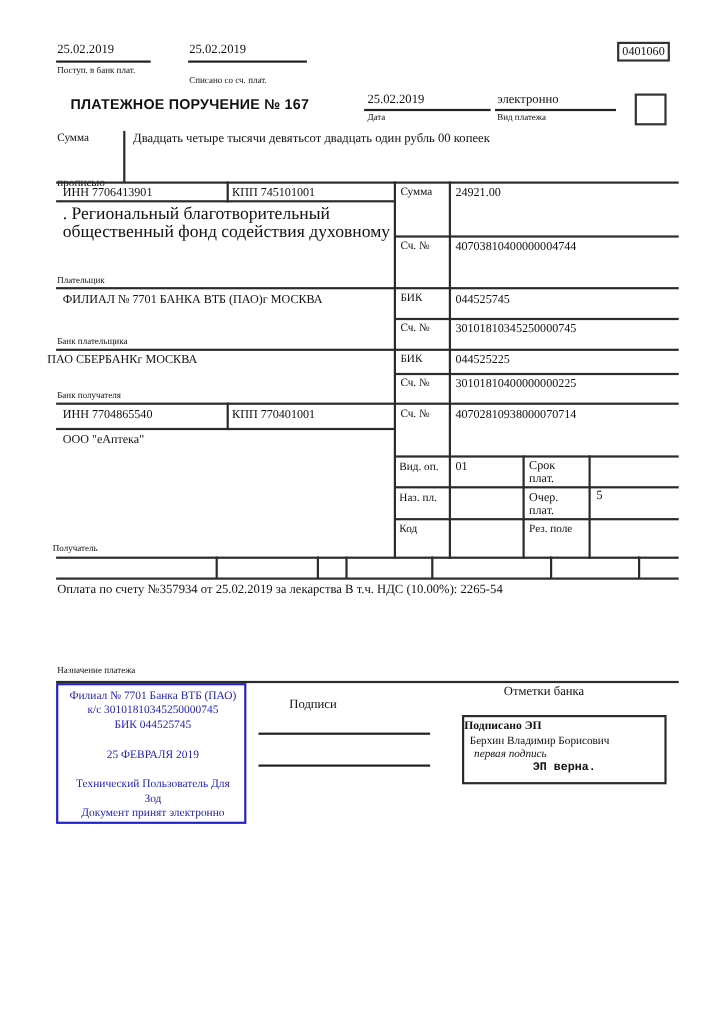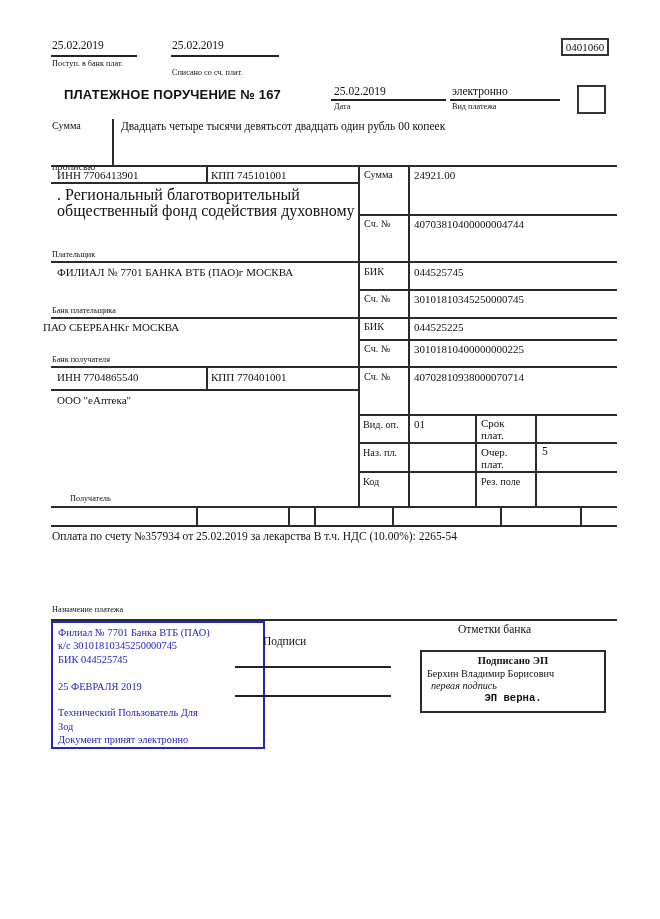--- a/index.html
+++ b/index.html
@@ -11,27 +11,27 @@
   .lbl{font-size:10.2px;}
   .cap{font-size:8.2px;}
   .title{font-family:"Liberation Sans",sans-serif;font-size:13px;font-weight:bold;letter-spacing:.2px;padding-left:12px;}
   .hl{position:absolute;height:2px;background:#2b2b2b;}
   .ul{position:absolute;height:1.5px;background:#222;}
   .vl{position:absolute;width:2px;background:#2b2b2b;}
   .vls{position:absolute;width:1.6px;background:#2b2b2b;}
   .box{position:absolute;border:2px solid #333;box-sizing:border-box;}
   .name-lines div{line-height:16px;font-size:16px;}
   .two-line div{line-height:12px;font-size:11px;}
-  .bluebox{position:absolute;left:51px;top:621px;width:214px;height:128px;
+  .bluebox{position:absolute;left:51px;top:621px;width:173px;height:128px;
            border:2px solid var(--stamp-blue,#2323c8);box-sizing:border-box;
-           padding:3px 2px 0 5px;color:var(--stamp-blue,#2323c8);}
+           padding:3px 2px 0 5px;color:var(--stamp-blue,#2323c8);text-align:center;}
   .bluebox div{font-size:10.4px;line-height:13.4px;height:13.4px;white-space:nowrap;overflow:hidden;}
   .esign{position:absolute;left:420px;top:650px;width:186px;height:63px;
          border:2px solid #2b2b2b;box-sizing:border-box;padding-top:2px;}
-  .esign .e-title{font-size:10.6px;font-weight:bold;text-align:center;line-height:13px;}
+  .esign .e-title{font-size:10.6px;font-weight:bold;line-height:13px;}
   .esign .e-name{font-size:10.2px;line-height:13px;margin-left:5px;}
   .esign .e-note{font-size:10.2px;font-style:italic;line-height:12px;margin-left:9px;}
   .esign .e-verified{font-size:10.6px;font-weight:bold;text-align:center;line-height:13px;font-family:Liberation Mono, monospace;}
 </style>
 </head>
 <body>
 
 <div class="page">
 
   <div class="t fs115" style="left:52px;top:39px;">25.02.2019</div>
@@ -111,21 +111,21 @@
   <div class="t fs11" style="left:43px;top:321px;text-align:center;">ПАО СБЕРБАНКг МОСКВА</div>
   <div class="t cap" style="left:52px;top:355px;">Банк получателя</div>
   <div class="t lbl" style="left:364px;top:321px;">БИК</div>
   <div class="t fs11" style="left:414px;top:321px;">044525225</div>
   <div class="t lbl" style="left:364px;top:343px;">Сч. №</div>
   <div class="t fs11" style="left:414px;top:343px;">30101810400000000225</div>
 
   <div class="t fs11" style="left:57px;top:371px;">ИНН 7704865540</div>
   <div class="t fs11" style="left:211px;top:371px;">КПП 770401001</div>
   <div class="t fs11" style="left:57px;top:394px;">ООО "еАптека"</div>
-  <div class="t cap" style="left:70px;top:494px;">Получатель</div>
+  <div class="t cap" style="left:48px;top:494px;">Получатель</div>
   <div class="t lbl" style="left:364px;top:371px;">Сч. №</div>
   <div class="t fs11" style="left:414px;top:371px;">40702810938000070714</div>
 
   <div class="t lbl" style="left:363px;top:419px;">Вид. оп.</div>
   <div class="t fs11" style="left:414px;top:418px;">01</div>
   <div class="t two-line" style="left:481px;top:417px;">
     <div>Срок</div>
     <div>плат.</div>
   </div>
   <div class="t lbl" style="left:363px;top:447px;">Наз. пл.</div>

